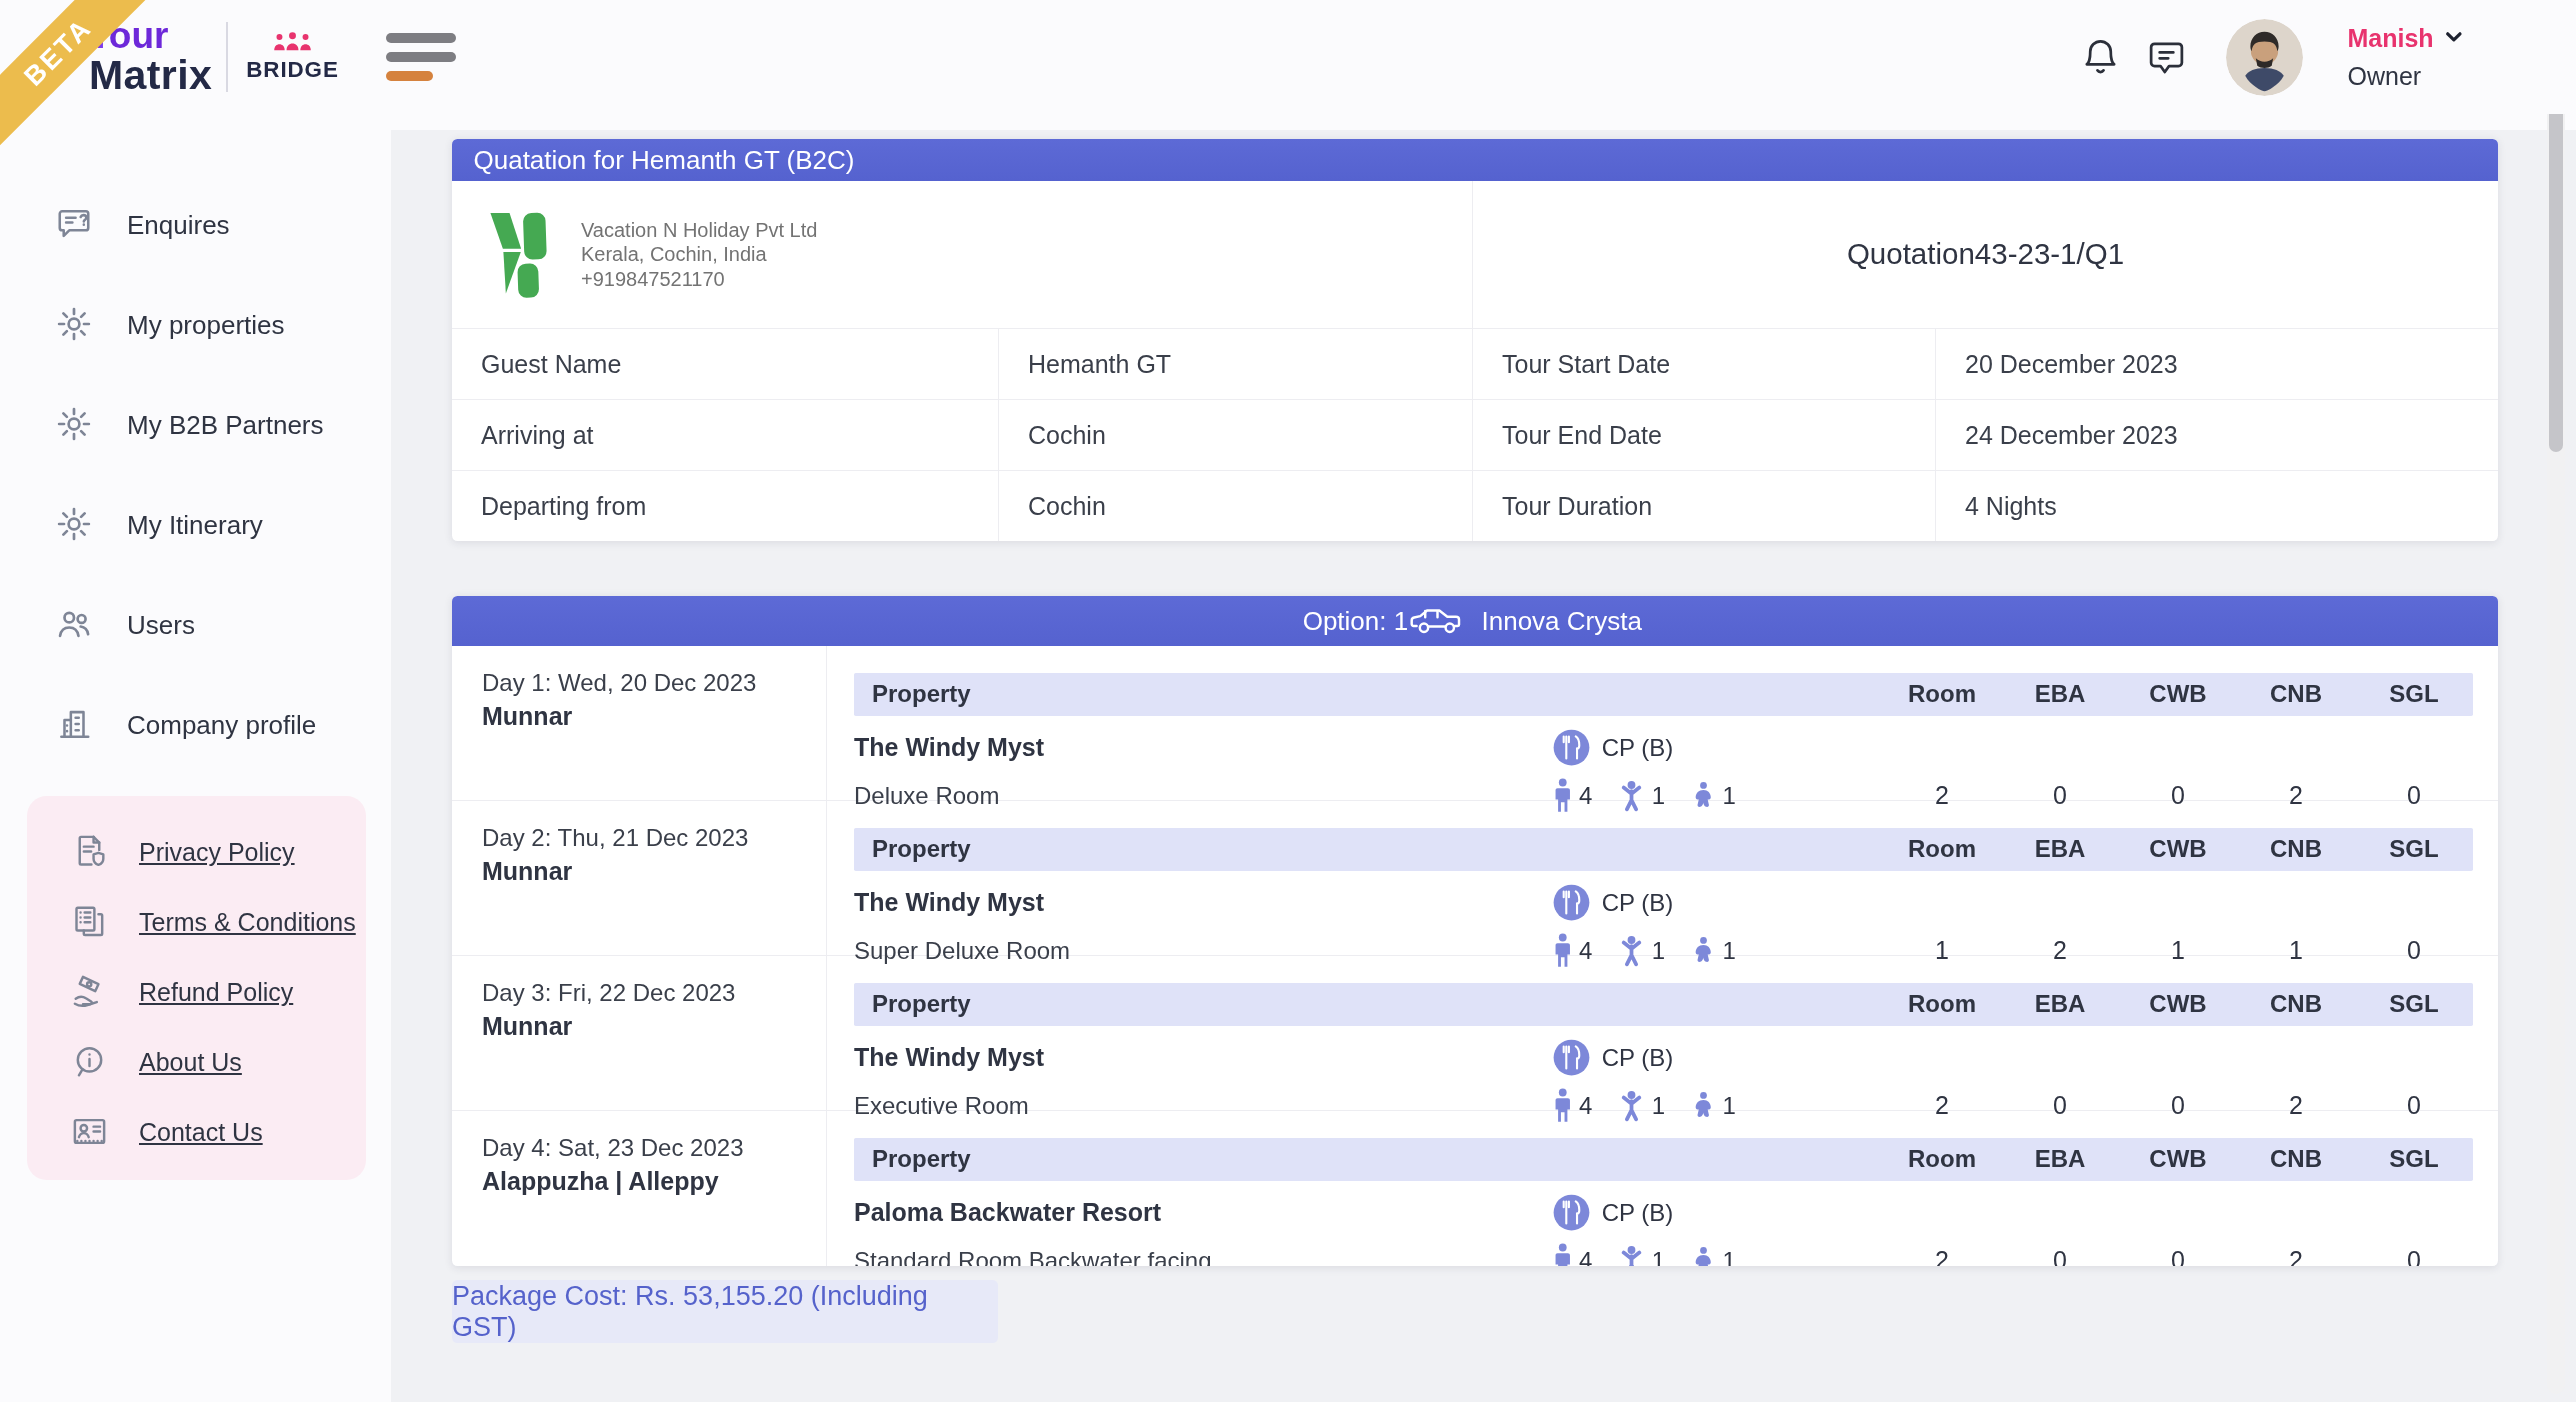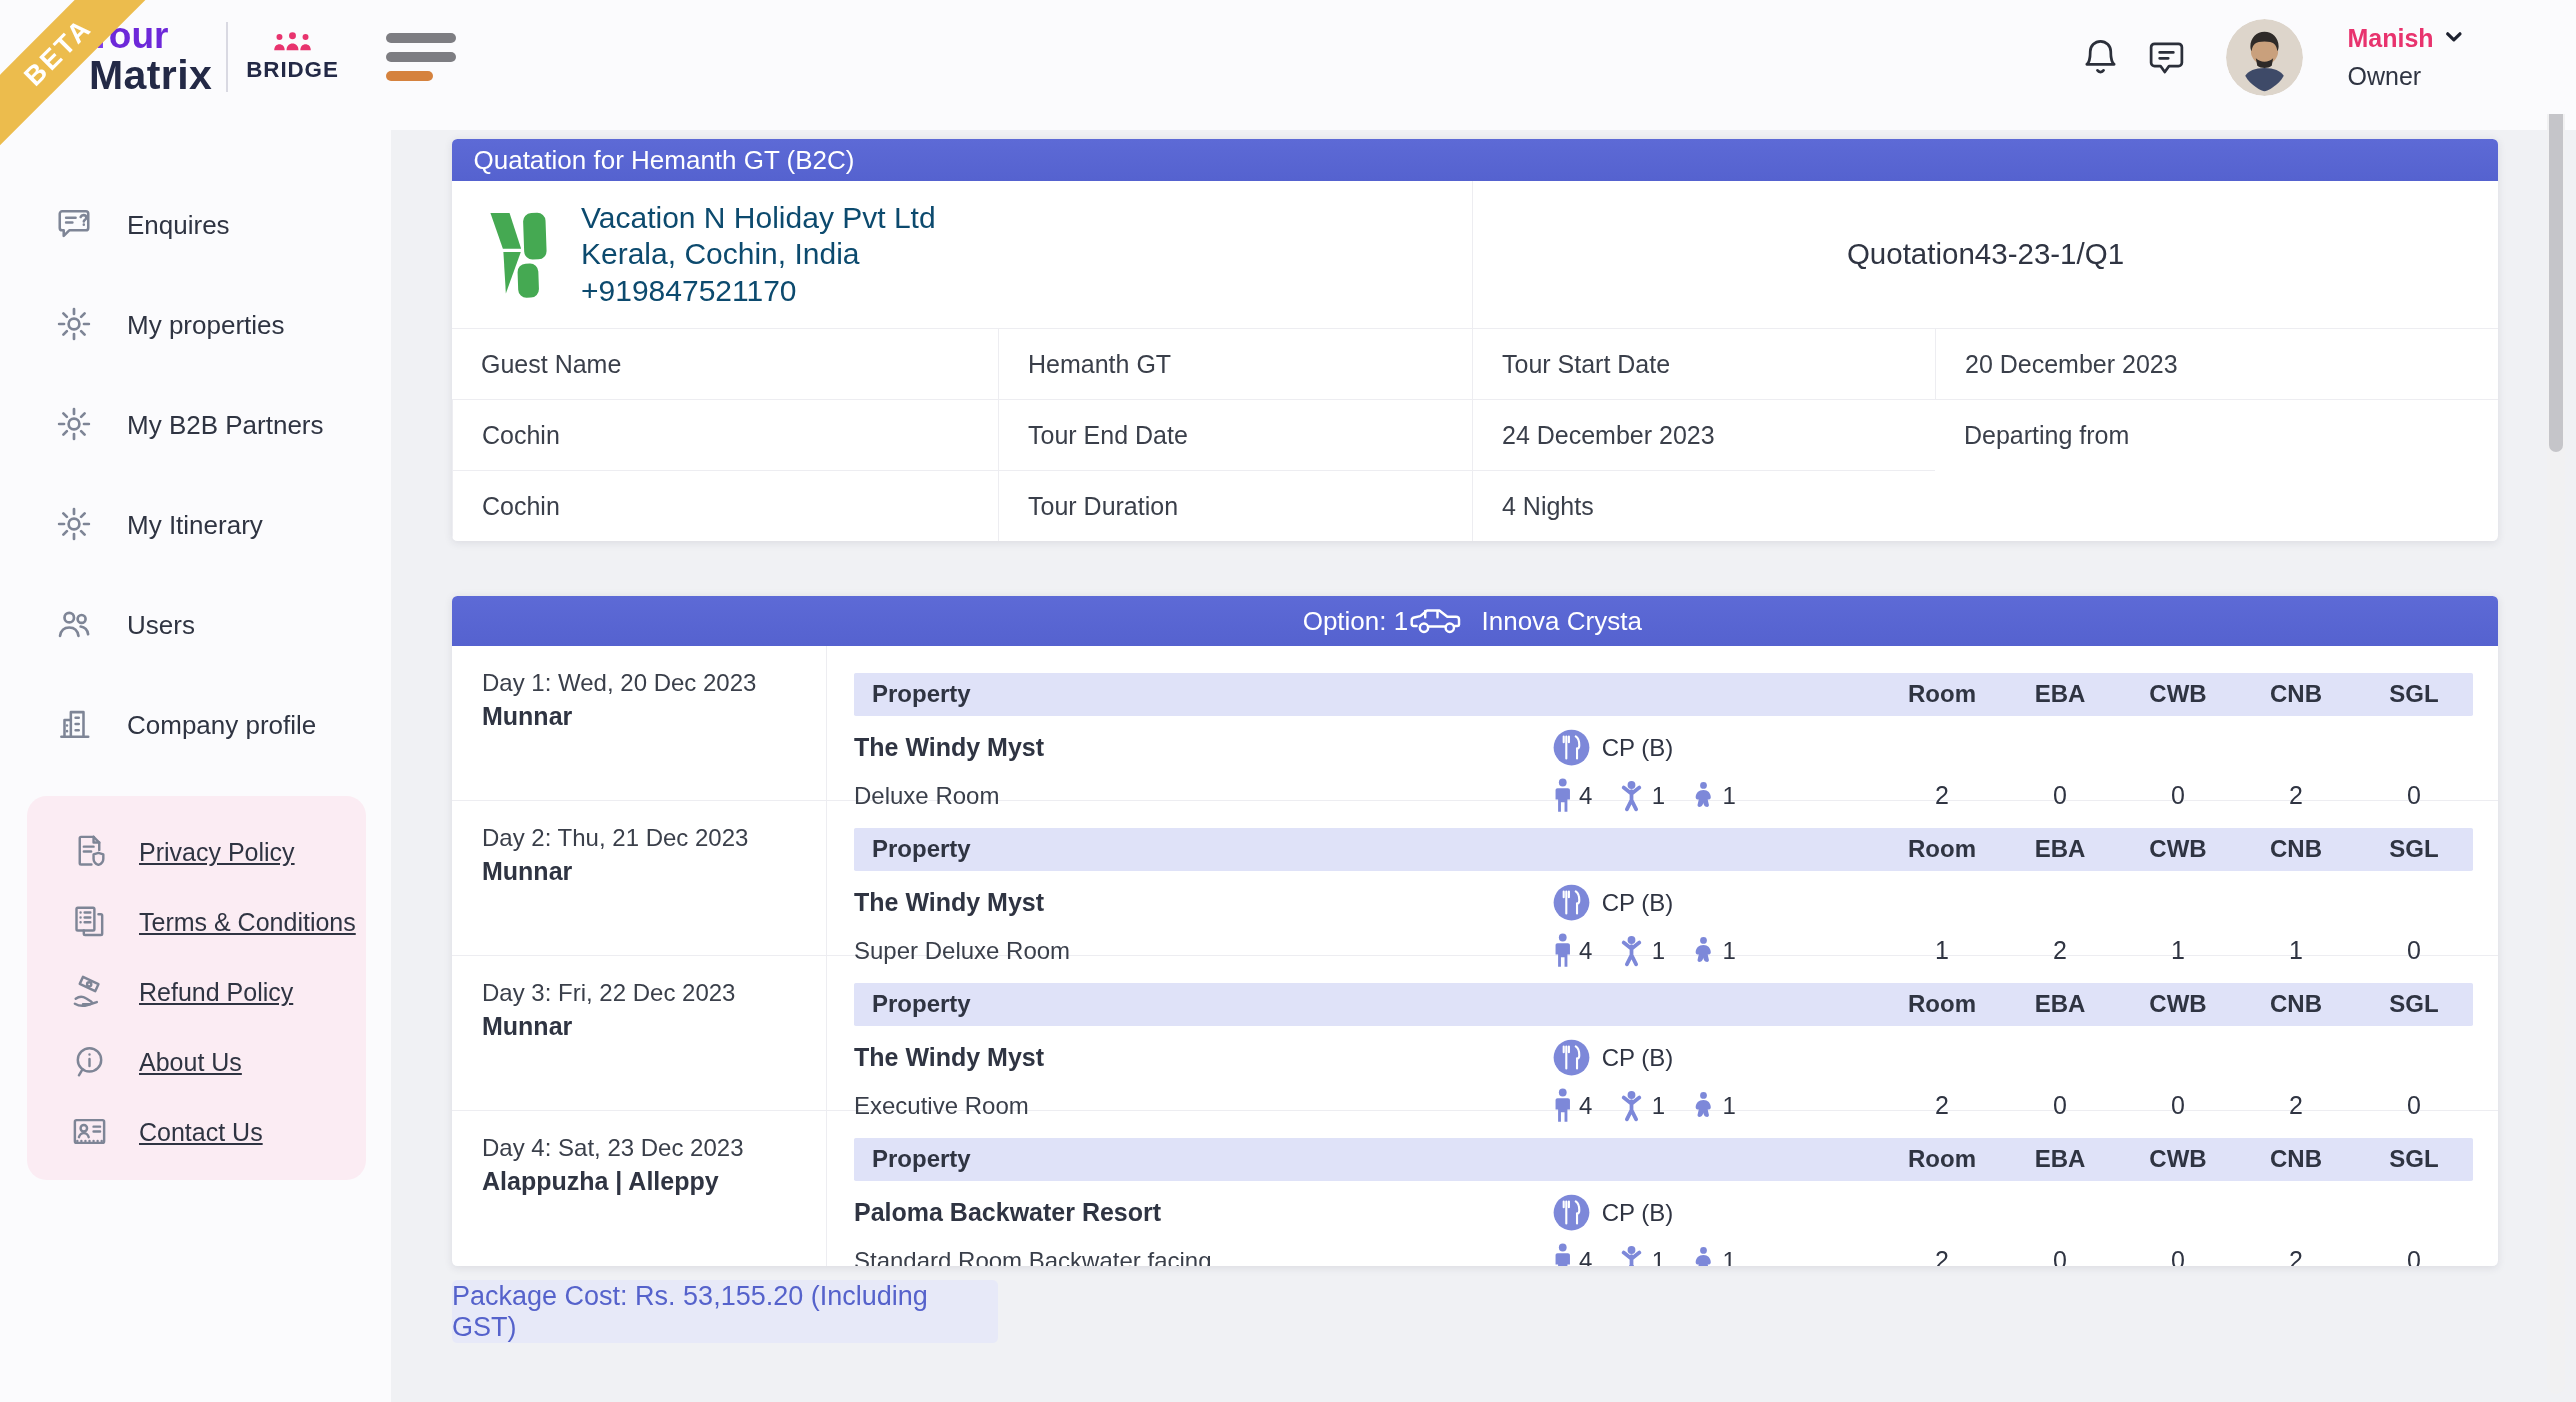--- a/index.html
+++ b/index.html
@@ -44,21 +44,21 @@
   .card { width:2046px; background:#fff; border-radius:5.4px; box-shadow:0 1.8px 9px rgba(40,40,70,0.10); overflow:hidden; }
   .bar { background:linear-gradient(#5d6ad6,#5562cf); color:#fff; display:flex; align-items:center; padding:0 21.5px; font-size:26px; }
   .quote-bar { height:42px; }
   .option-bar { height:50px; justify-content:center; }
   .option-right { display:flex; align-items:center; gap:14.3px; padding-right:5.4px; }
   .option-right svg { width:59px; height:32px; }
 
   .quote-head { display:flex; height:147px; }
   .company-cell { width:1020px; display:flex; align-items:center; padding-left:30px; gap:29px; }
   .company-logo { width:70px; height:93px; flex:none; }
-  .company-lines { font-size:30px; color:#0c4a6e; line-height:1.22; }
+  .company-lines { font-size:20px; color:#737373; line-height:1.22; }
   .qnum-cell { flex:1; border-left:1.8px solid #ededf1; display:flex; flex-direction:row; align-items:center; justify-content:center; font-size:29.5px; color:#2f3442; line-height:1.25; }
 
   .info-grid { display:grid; grid-template-columns:546px 474px 463px 1fr; }
   .info-cell { height:71px; border-top:1.8px solid #ededf1; display:flex; align-items:center; padding-left:29px; font-size:25px; color:#3a3f4a; }
   .info-cell.bl { border-left:1.8px solid #ededf1; }
 
   .option-card { margin-top:55px; }
   .day-row { display:flex; height:155px; border-bottom:1.8px solid #ededf1; }
   .day-row:last-child { border-bottom:none; }
   .day-cell { width:375px; border-right:1.8px solid #ededf1; padding:23px 2px 0 30px; flex:none; }
@@ -311,20 +311,21 @@
           <div>Quotation</div>
           <div>43-23-1/Q1</div>
         </div>
       </div>
       <div class="info-grid">
         <div class="info-cell">Guest Name</div>
         <div class="info-cell bl">Hemanth GT</div>
         <div class="info-cell bl">Tour Start Date</div>
         <div class="info-cell bl">20 December 2023</div>
 
+        <div class="info-cell">Arriving at</div>
         <div class="info-cell bl">Cochin</div>
         <div class="info-cell bl">Tour End Date</div>
         <div class="info-cell bl">24 December 2023</div>
 
         <div class="info-cell">Departing from</div>
         <div class="info-cell bl">Cochin</div>
         <div class="info-cell bl">Tour Duration</div>
         <div class="info-cell bl">4 Nights</div>
       </div>
     </section>

